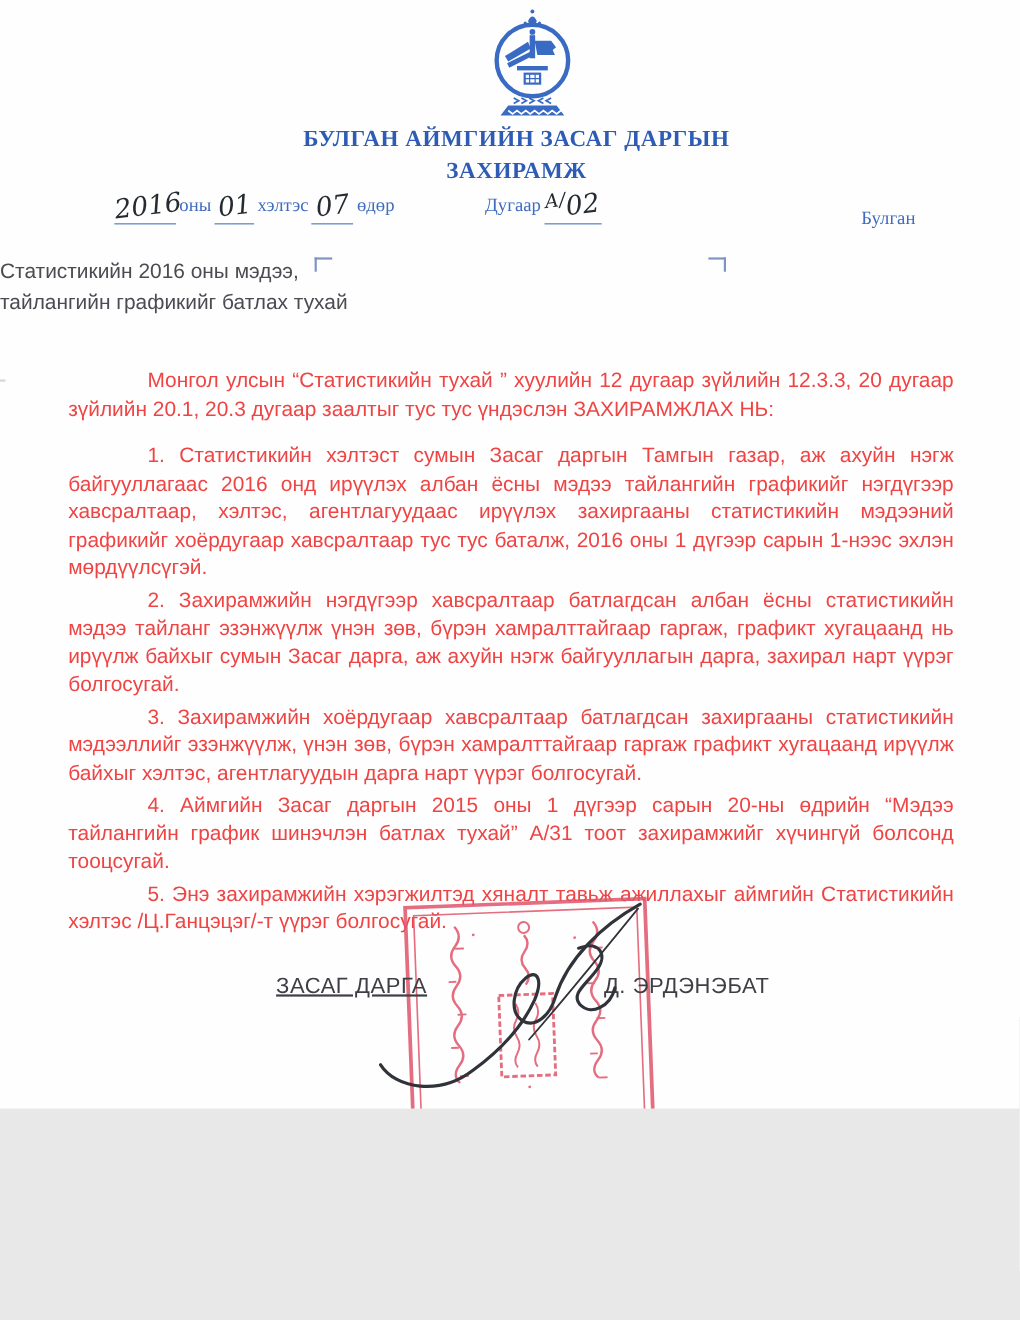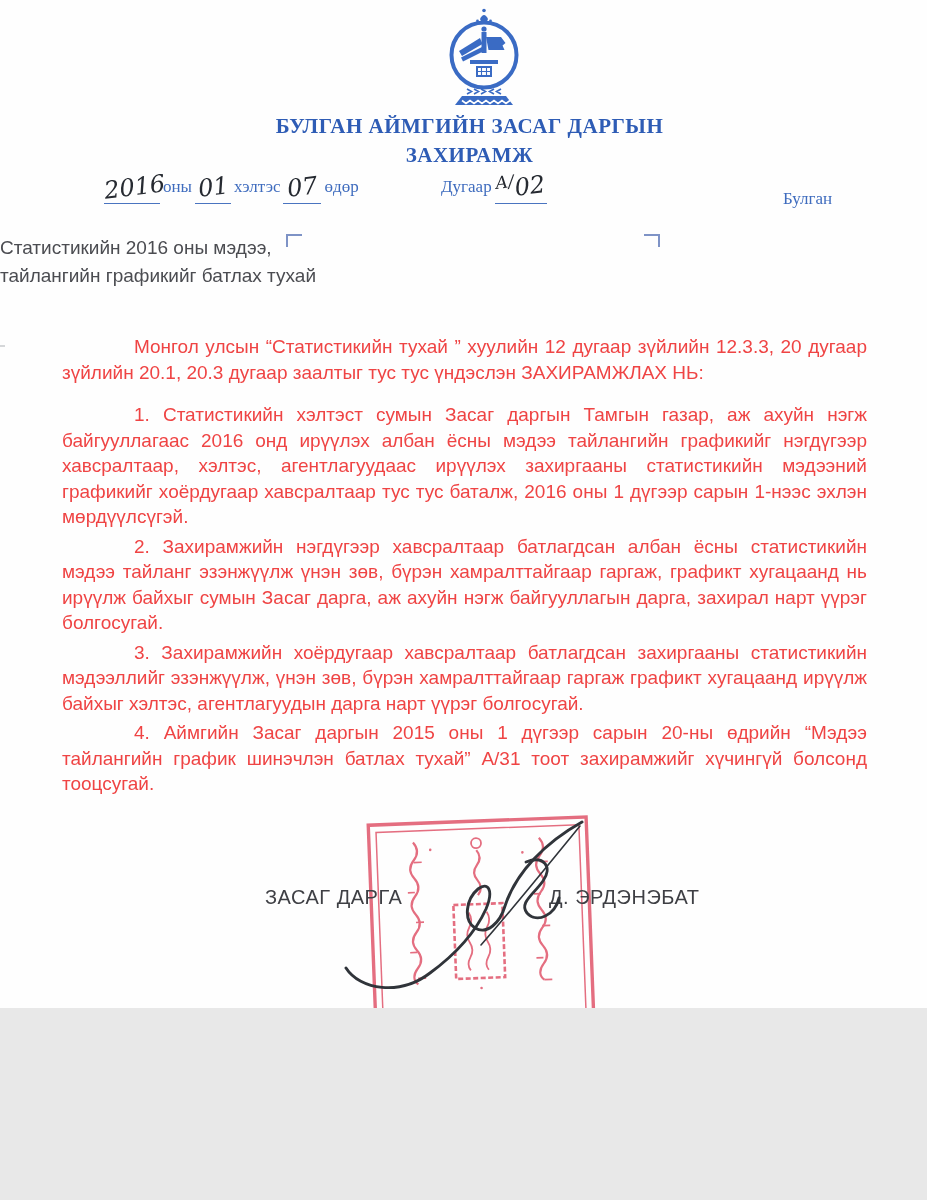--- a/index.html
+++ b/index.html
@@ -53,21 +53,21 @@
     font-size:19px; line-height:25.5px; text-align:justify; color:#ef4444;
   }
   .body-text p { margin:0 0 4px 0; text-indent:72px; }
   .body-text p.intro { margin-bottom:17px; }
 
   
   .sig-role, .sig-name {
     position:absolute; top:886px; font-size:20px; color:#3e3f44;
     letter-spacing:0.5px; z-index:3;
   }
-  .sig-role { left:265px; }
+  .sig-role { left:251px;text-decoration:underline; }
   .sig-name { left:518px;margin-left:31px; }
   #stamp    { position:absolute; left:369px; top:818px; width:224px; height:206px;
               transform:rotate(-2.2deg); z-index:2; opacity:0.85; }
   #autograph{ position:absolute; left:330px; top:810px; width:292px; height:212px; z-index:4; }
 
   
   .footer-path {
     position:absolute; left:563px; top:1032px;
     font-size:17px; color:#0f172a;
   }
@@ -125,20 +125,21 @@
     <div>Статистикийн 2016 оны мэдээ,</div>
     <div>тайлангийн графикийг батлах тухай</div>
   </div>
 
   <div class="body-text">
     <p class="intro">Монгол улсын “Статистикийн тухай ” хуулийн 12 дугаар зүйлийн 12.3.3, 20 дугаар зүйлийн 20.1, 20.3 дугаар заалтыг тус тус үндэслэн ЗАХИРАМЖЛАХ НЬ:</p>
     <p>1. Статистикийн хэлтэст сумын Засаг даргын Тамгын газар, аж ахуйн нэгж байгууллагаас 2016 онд ирүүлэх албан ёсны мэдээ тайлангийн графикийг нэгдүгээр хавсралтаар, хэлтэс, агентлагуудаас ирүүлэх захиргааны статистикийн мэдээний графикийг хоёрдугаар хавсралтаар тус тус баталж, 2016 оны 1 дүгээр сарын 1-нээс эхлэн мөрдүүлсүгэй.</p>
     <p>2. Захирамжийн нэгдүгээр хавсралтаар батлагдсан албан ёсны статистикийн мэдээ тайланг эзэнжүүлж үнэн зөв, бүрэн хамралттайгаар гаргаж, графикт хугацаанд нь ирүүлж байхыг сумын Засаг дарга, аж ахуйн нэгж байгууллагын дарга, захирал нарт үүрэг болгосугай.</p>
     <p>3. Захирамжийн хоёрдугаар хавсралтаар батлагдсан захиргааны статистикийн мэдээллийг эзэнжүүлж, үнэн зөв, бүрэн хамралттайгаар гаргаж графикт хугацаанд ирүүлж байхыг хэлтэс, агентлагуудын дарга нарт үүрэг болгосугай.</p>
     <p>4.  Аймгийн Засаг даргын 2015 оны 1 дүгээр сарын 20-ны өдрийн “Мэдээ тайлангийн график шинэчлэн батлах тухай” А/31 тоот захирамжийг хүчингүй болсонд тооцсугай.</p>
+    <p>5. Энэ захирамжийн хэрэгжилтэд хяналт тавьж ажиллахыг аймгийн Статистикийн хэлтэс /Ц.Ганцэцэг/-т үүрэг болгосугай.</p>
   </div>
 
   <div class="sig-role">ЗАСАГ ДАРГА</div>
   <div class="sig-name">Д. ЭРДЭНЭБАТ</div>
 
   <svg id="stamp" viewBox="0 0 224 206">
     <g stroke="#e0556b" fill="none">
       <rect x="3" y="3" width="218" height="200" stroke-width="3.4"></rect>
       <rect x="10.5" y="10.5" width="203" height="185" stroke-width="1.5"></rect>
       <path d="M47,22 c5,6 5,12 0,18 c-5,6 -5,12 0,18 c5,6 5,12 0,18 c-5,6 -5,12 0,18 c5,6 5,12 0,18 c-5,6 -5,12 0,18 c5,6 5,12 0,18 c-5,6 -5,12 0,16" stroke-width="2.2"></path>

